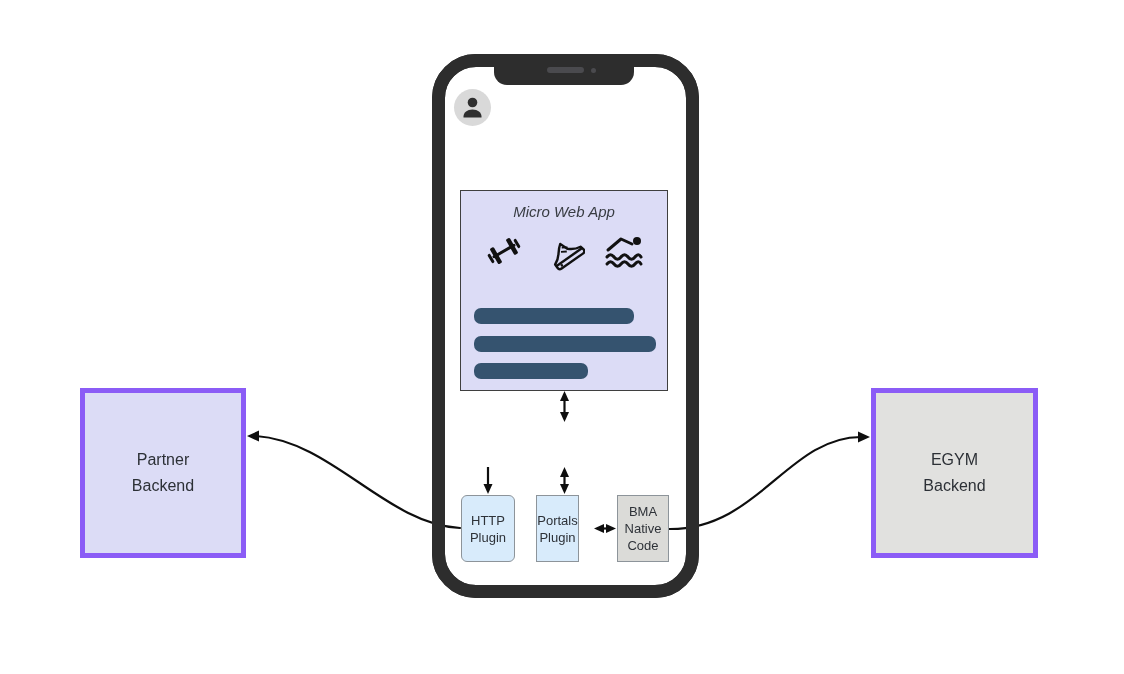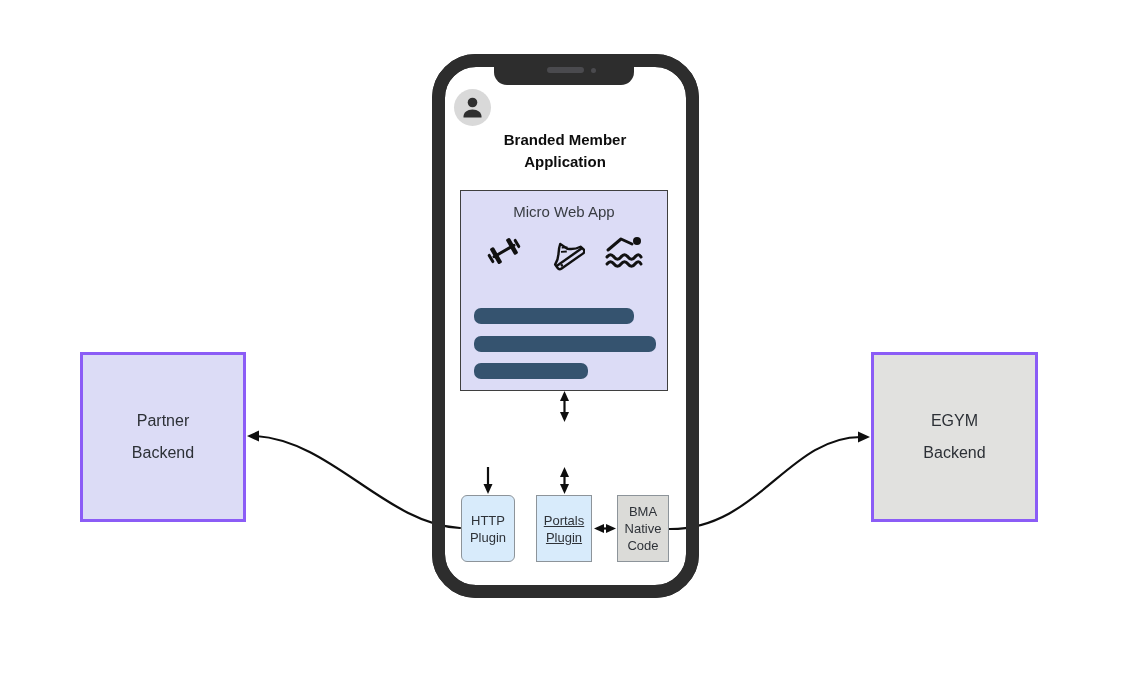--- a/index.html
+++ b/index.html
@@ -39,40 +39,40 @@
   .app-title{
     left:465px;top:129px;width:200px;text-align:center;
     font-weight:bold;font-size:15px;line-height:22px;color:#0d0d0d;
     white-space:pre-line;z-index:4;
   }
 
   .micro-web-app{
     left:460px;top:190px;width:208px;height:201px;
     background:#dcdcf6;border:1px solid #3f3f3f;z-index:4;
   }
-  .mwa-title{margin-top:12px;text-align:center;font-size:15px;color:#383c42;}
+  .mwa-title{margin-top:12px;text-align:center;font-size:15px;color:#383c42;font-style:italic;}
   .icon-row{display:flex;justify-content:center;gap:18px;margin-top:10px;}
   .content-bar{
     position:absolute;left:13px;height:16px;border-radius:7px;background:#35536f;
   }
 
   .node{
     display:flex;align-items:center;justify-content:center;text-align:center;
     white-space:pre-line;z-index:4;
   }
   .capacitor-bridge{
     left:460px;top:422px;width:208px;height:44px;
     background:#d8ebfb;border:1px solid #8d949a;font-size:13px;color:#2e3238;
   }
   .plugin{font-size:13px;line-height:17px;color:#2e3238;border:1px solid #8d949a;}
   .http-plugin{left:461px;top:495px;width:54px;height:67px;background:#d8ebfb;border-radius:6px;}
-  .portals-plugin{left:536px;top:495px;width:56px;height:67px;background:#d8ebfb;text-decoration:underline;}
+  .portals-plugin{left:536px;top:495px;width:43px;height:67px;background:#d8ebfb;}
   .bma-native{left:617px;top:495px;width:52px;height:67px;background:#dbdbd8;}
 
-  .backend{font-size:16px;line-height:32px;color:#2c3036;border:3px solid #8b5cf6;}
+  .backend{font-size:16px;line-height:26px;color:#2c3036;border:5px solid #8b5cf6;margin-top:36px;}
   .partner-backend{left:80px;top:352px;width:166px;height:170px;background:#dcdcf6;}
   .egym-backend{left:871px;top:352px;width:167px;height:170px;background:#e1e1df;text-align:center;}
 </style>
 </head>
 <body>
 
 <div id="canvas">
 
   <div class="abs phone-body"></div>
 
@@ -117,22 +117,20 @@
   <div class="abs speaker"></div>
   <div class="abs camera"></div>
 
   <div class="abs avatar content">
     <svg width="37" height="37" viewBox="0 0 37 37">
       <circle cx="18.5" cy="13.5" r="4.8" fill="#2f2f2f"></circle>
       <path d="M18.5,20.5 c-5.2,0 -9,3.2 -9,7 l0,1 l18,0 l0,-1 c0,-3.8 -3.8,-7 -9,-7 z" fill="#2f2f2f"></path>
     </svg>
   </div>
 
-  <div class="abs app-title content">Branded Member
-Application</div>
 
   <div class="abs micro-web-app content">
     <div class="mwa-title">Micro Web App</div>
     <div class="icon-row">
       <span>
         <svg width="42" height="42" viewBox="0 0 42 42">
           <g transform="rotate(-30 21 21)" fill="#111">
             <rect x="8" y="19.5" width="26" height="3" rx="1.5"></rect>
             <rect x="9.5" y="12" width="4.5" height="18" rx="1.6"></rect>
             <rect x="28" y="12" width="4.5" height="18" rx="1.6"></rect>

